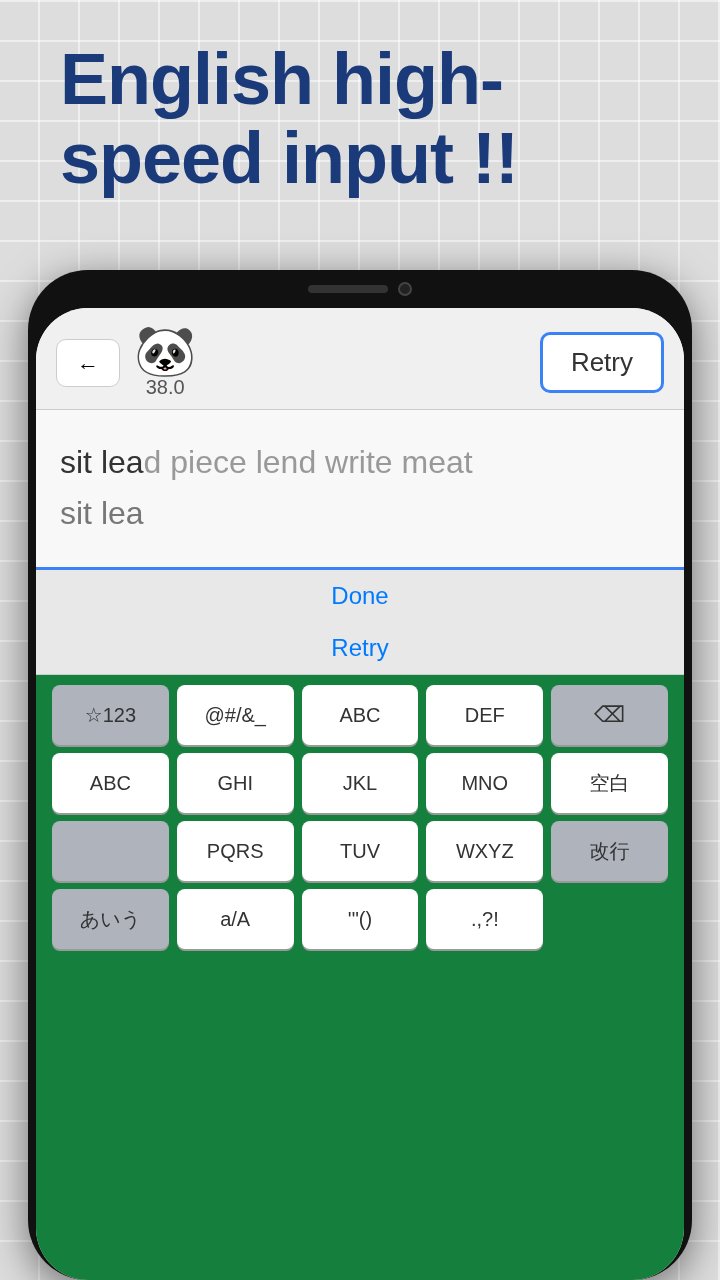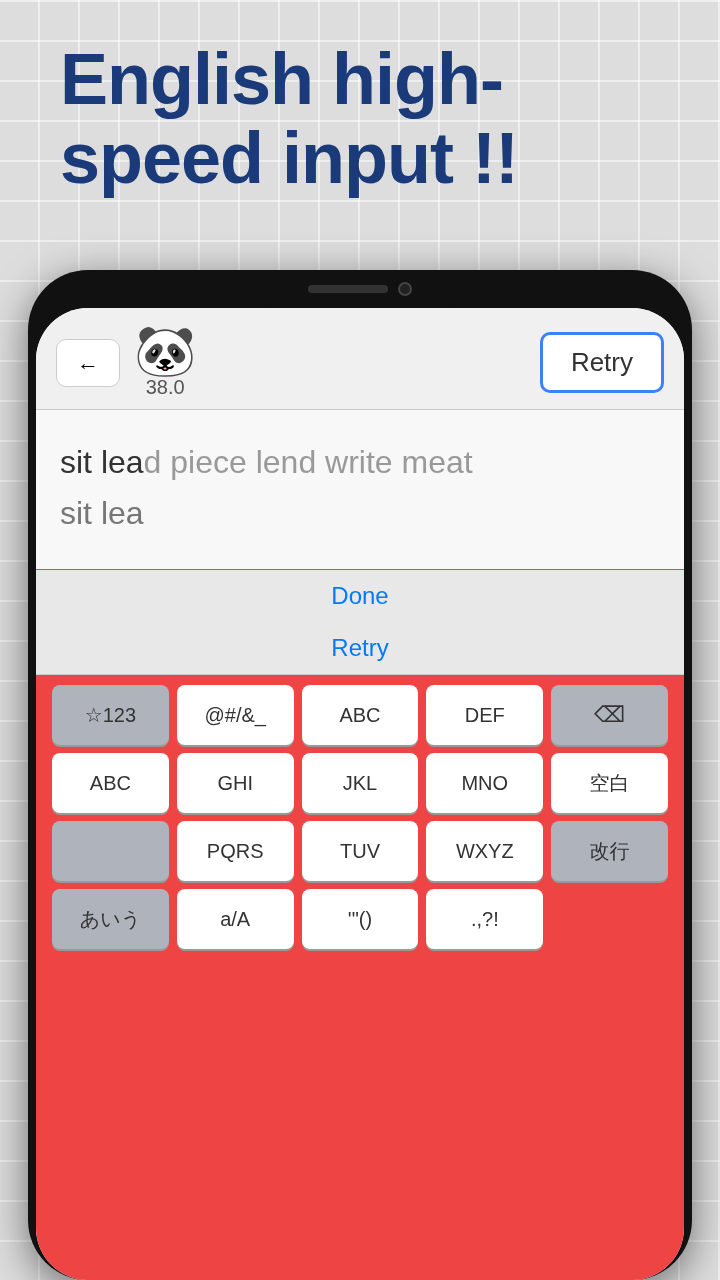--- a/index.html
+++ b/index.html
@@ -155,21 +155,21 @@
       font-size: 26px;
       cursor: pointer;
       color: #333;
     }
 
     
     .text-area {
       background: #f8f8f8;
       padding: 30px 24px 24px;
       flex-shrink: 0;
-      border-bottom: 1px solid #3b82f6;
+      border-bottom: 3px solid #3b82f6;
       min-height: 160px;
     }
     .target-text {
       font-size: 32px;
       color: #999;
       line-height: 1.4;
       margin-bottom: 6px;
     }
     .target-text .typed {
       color: #333;
@@ -194,21 +194,21 @@
     .toolbar-btn {
       font-size: 24px;
       color: #007AFF;
       font-weight: 500;
       cursor: pointer;
     }
 
     
     .keyboard {
       flex: 1;
-      background: #ef4444;
+      background: #15803d;
       padding: 10px 16px;
       display: flex;
       flex-direction: column;
       gap: 8px;
     }
     .key-row {
       display: flex;
       gap: 8px;
       justify-content: center;
     }

